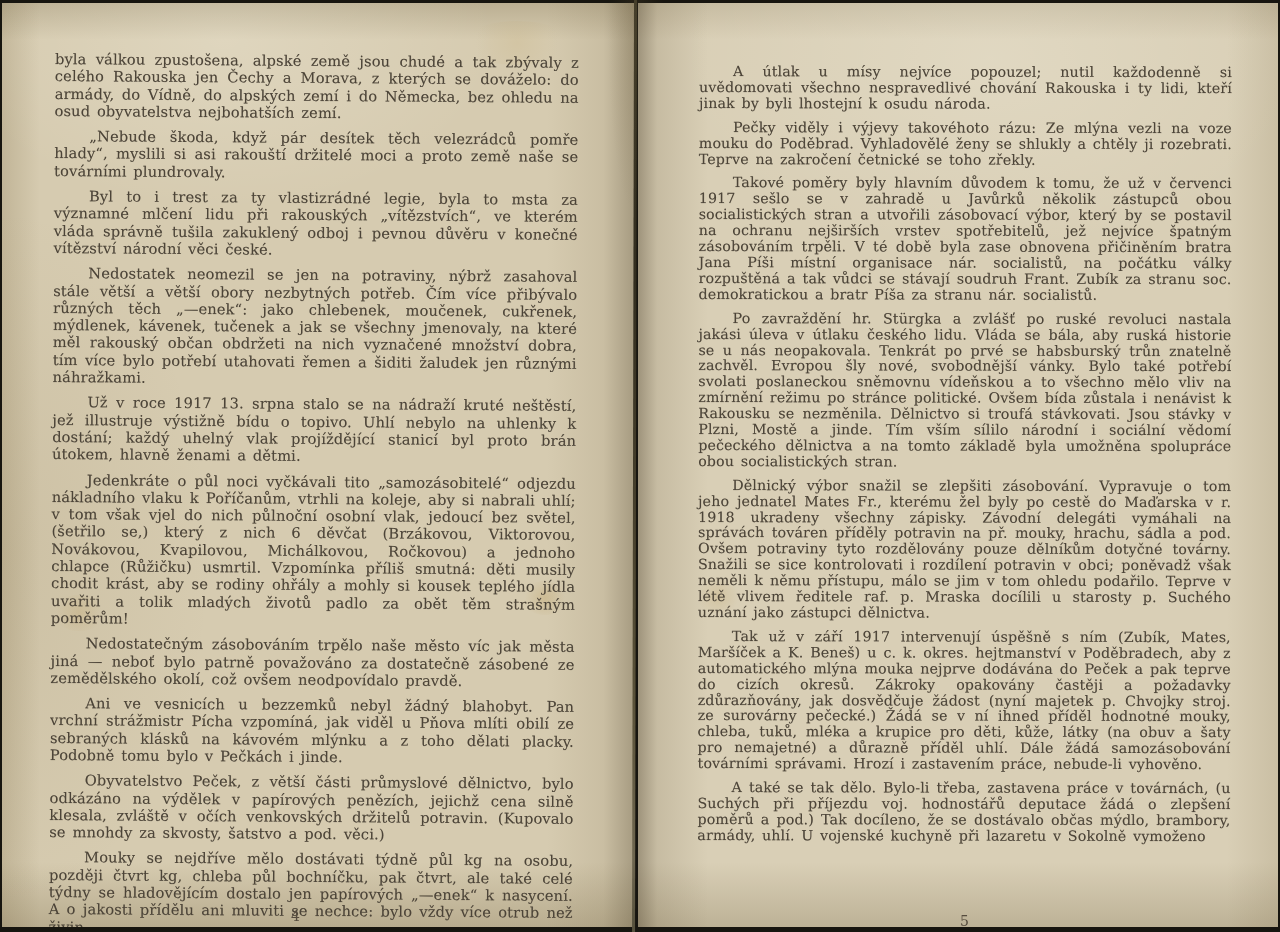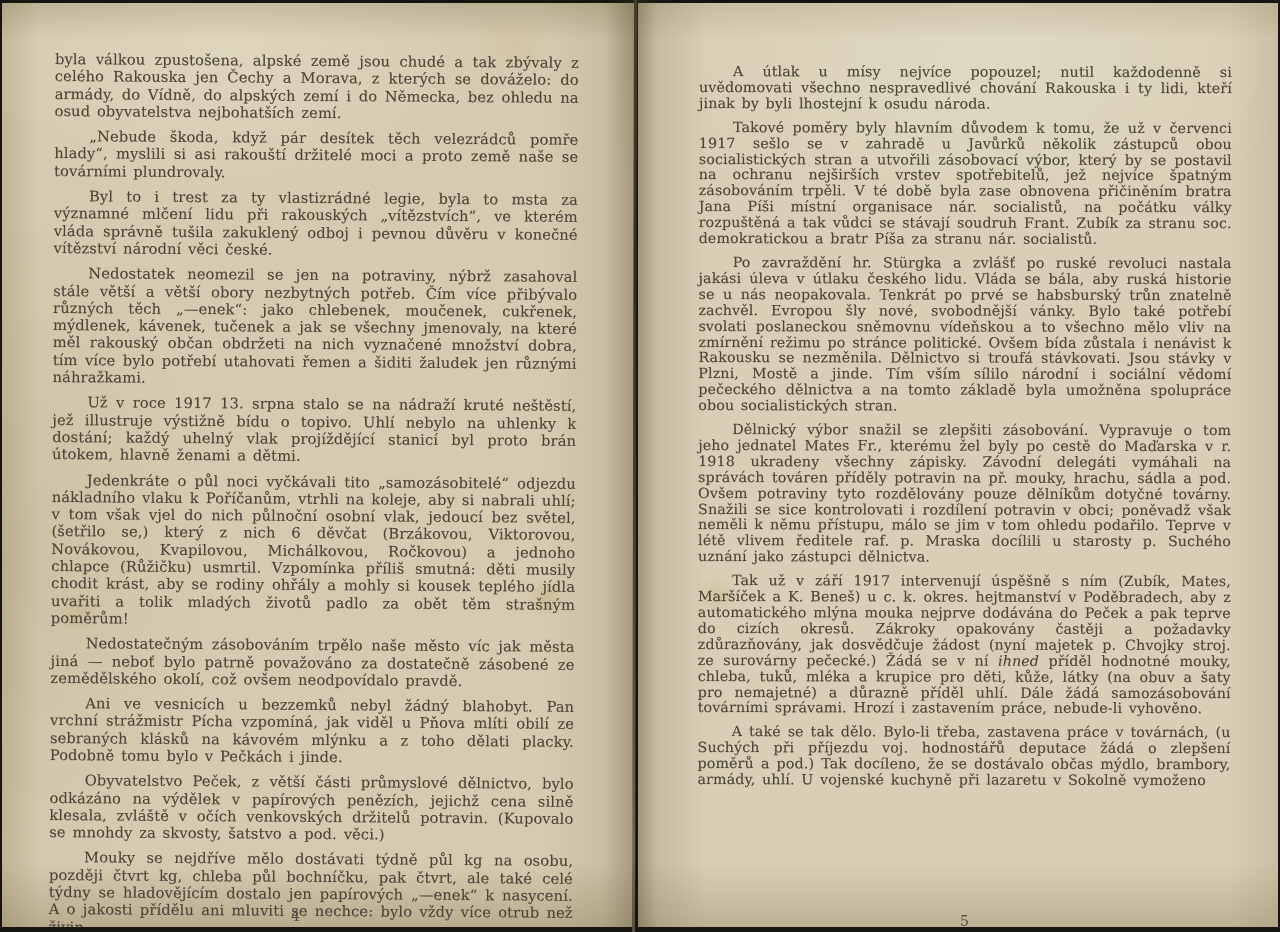--- a/index.html
+++ b/index.html
@@ -84,21 +84,21 @@
     font-size: 14.2px;
     line-height: 15.9px;
     transform: rotate(0.12deg);
     transform-origin: 0 0;
   }
   .para {
     margin: 0 0 8px 0;
     text-indent: 2.4em;
   }
   .para.no-indent { text-indent: 0; }
-  .it { font-style: italic; }
+  .it { }
   .pageno {
     position: absolute;
     font-size: 14px;
     color: #564c3e;
   }
   .pageno-left { left: 289px; top: 905px; }
   .pageno-right { left: 322px; top: 910px; }
   .stain {
     position: absolute;
     border-radius: 50%;
@@ -141,20 +141,21 @@
     <div class="pageno pageno-left">4</div>
   </div>
 
   <div class="fold-line"></div>
   <div class="crease-shade"></div>
 
   <div class="page page-right">
     <div class="stain" style="left:56px; top:576px; width:48px; height:34px; background:radial-gradient(circle, rgba(172,132,48,0.16), rgba(172,132,48,0) 70%);"></div>
     <div class="text-block text-right" id="right-text">
         <p class="para"><span>A útlak u mísy nejvíce popouzel; nutil každodenně si uvědomovati všechno nespravedlivé chování Rakouska i ty lidi, kteří jinak by byli lhostejní k osudu národa.</span></p>
+        <p class="para"><span>Pečky viděly i výjevy takovéhoto rázu: Ze mlýna vezli na voze mouku do Poděbrad. Vyhladovělé ženy se shlukly a chtěly ji rozebrati. Teprve na zakročení četnické se toho zřekly.</span></p>
         <p class="para"><span>Takové poměry byly hlavním důvodem k tomu, že už v červenci 1917 sešlo se v zahradě u Javůrků několik zástupců obou socialistických stran a utvořili zásobovací výbor, který by se postavil na ochranu nejširších vrstev spotřebitelů, jež nejvíce špatným zásobováním trpěli. V té době byla zase obnovena přičiněním bratra Jana Píši místní organisace nár. socialistů, na počátku války rozpuštěná a tak vůdci se stávají soudruh Frant. Zubík za stranu soc. demokratickou a bratr Píša za stranu nár. socialistů.</span></p>
         <p class="para"><span>Po zavraždění hr. Stürgka a zvlášť po ruské revoluci nastala jakási úleva v útlaku českého lidu. Vláda se bála, aby ruská historie se u nás neopakovala. Tenkrát po prvé se habsburský trůn znatelně zachvěl. Evropou šly nové, svobodnější vánky. Bylo také potřebí svolati poslaneckou sněmovnu vídeňskou a to všechno mělo vliv na zmírnění režimu po stránce politické. Ovšem bída zůstala i nenávist k Rakousku se nezměnila. Dělnictvo si troufá stávkovati. Jsou stávky v Plzni, Mostě a jinde. Tím vším sílilo národní i sociální vědomí pečeckého dělnictva a na tomto základě byla umožněna spolupráce obou socialistických stran.</span></p>
         <p class="para"><span>Dělnický výbor snažil se zlepšiti zásobování. Vypravuje o tom jeho jednatel Mates Fr., kterému žel byly po cestě do Maďarska v r. 1918 ukradeny všechny zápisky. Závodní delegáti vymáhali na správách továren příděly potravin na př. mouky, hrachu, sádla a pod. Ovšem potraviny tyto rozdělovány pouze dělníkům dotyčné továrny. Snažili se sice kontrolovati i rozdílení potravin v obci; poněvadž však neměli k němu přístupu, málo se jim v tom ohledu podařilo. Teprve v létě vlivem ředitele raf. p. Mraska docílili u starosty p. Suchého uznání jako zástupci dělnictva.</span></p>
         <p class="para"><span>Tak už v září 1917 intervenují úspěšně s ním (Zubík, Mates, Maršíček a K. Beneš) u c. k. okres. hejtmanství v Poděbradech, aby z automatického mlýna mouka nejprve dodávána do Peček a pak teprve do cizích okresů. Zákroky opakovány častěji a požadavky zdůrazňovány, jak dosvědčuje žádost (nyní majetek p. Chvojky stroj. ze surovárny pečecké.) Žádá se v ní </span><span class="it">ihned</span><span> příděl hodnotné mouky, chleba, tuků, mléka a krupice pro děti, kůže, látky (na obuv a šaty pro nemajetné) a důrazně příděl uhlí. Dále žádá samozásobování továrními správami. Hrozí i zastavením práce, nebude-li vyhověno.</span></p>
         <p class="para"><span>A také se tak dělo. Bylo-li třeba, zastavena práce v továrnách, (u Suchých při příjezdu voj. hodnostářů deputace žádá o zlepšení poměrů a pod.) Tak docíleno, že se dostávalo občas mýdlo, brambory, armády, uhlí. U vojenské kuchyně při lazaretu v Sokolně vymoženo</span></p>
       </div>
     <div class="pageno pageno-right">5</div>
   </div>
 
 </div>

